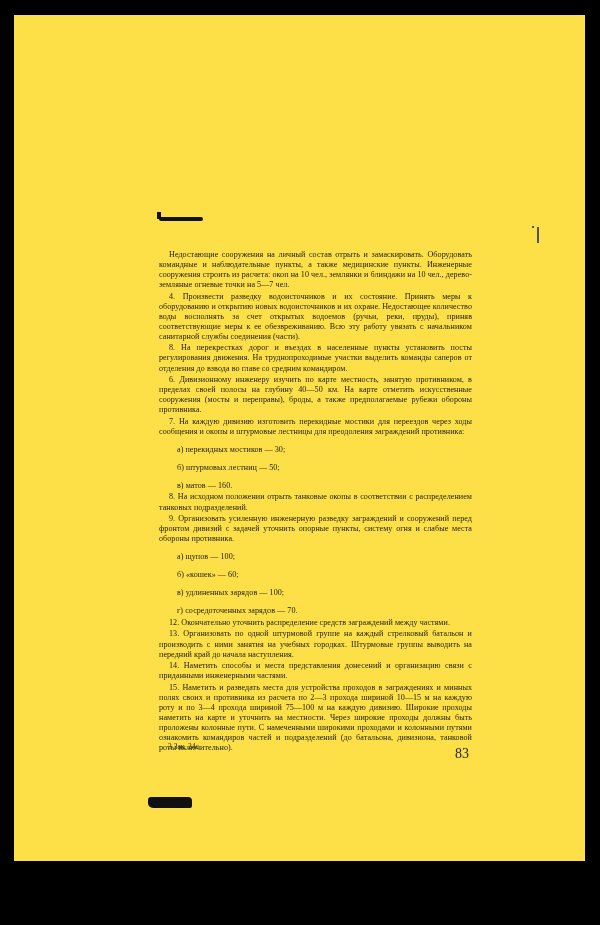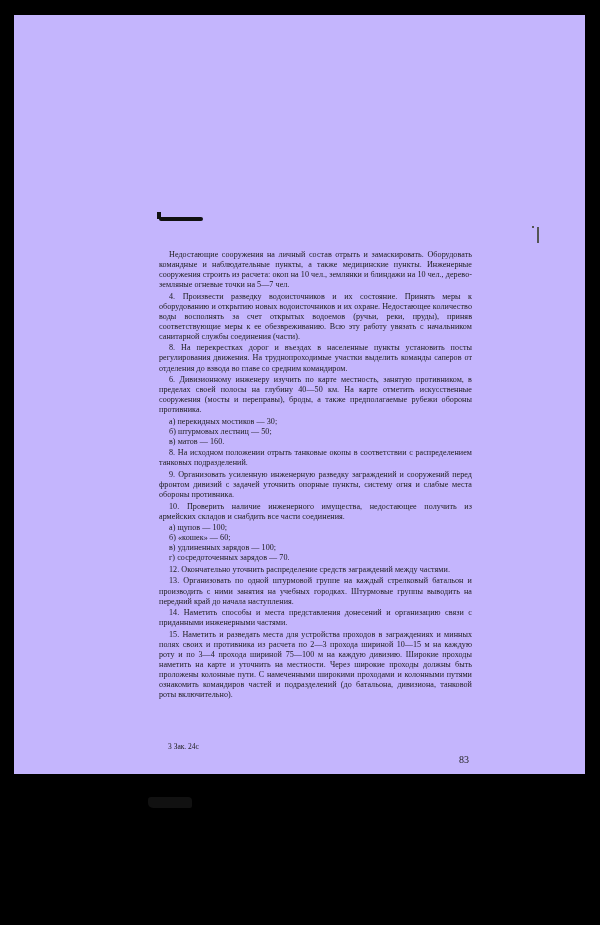--- a/index.html
+++ b/index.html
@@ -11,22 +11,22 @@
       width: 600px;
       height: 925px;
       position: relative;
       overflow: hidden;
     }
     .page {
       position: absolute;
       left: 14px;
       top: 15px;
       width: 571px;
-      height: 759px;
-      background: #c4b5fd;
+      height: 846px;
+      background: #fde047;
     }
     .mark {
       position: absolute;
       background: #111;
     }
     .mark-top {
       left: 145px;
       top: 202px;
       width: 44px;
       height: 4px;
@@ -73,21 +73,21 @@
       text-align: justify;
       letter-spacing: 0.05px;
     }
     .text-block p {
       margin: 0 0 1.5px 0;
       text-indent: 10px;
     }
     .text-block p.item {
       text-indent: 0;
       padding-left: 10px;
-      margin: 0;
+      margin: 8px;
     }
     .text-block p.item-last {
       margin-bottom: 1.5px;
     }
     .footer {
       position: absolute;
       left: 145px;
       top: 727px;
       width: 313px;
       font-family: "Liberation Serif", serif;
@@ -95,44 +95,44 @@
       color: #222;
     }
     .footer .sig {
       position: absolute;
       left: 9px;
       top: 0;
     }
     .footer .pnum {
       position: absolute;
       right: 3px;
-      top: 12px;
-      font-size: 10px;
+      top: 4px;
+      font-size: 14px;
     }
   </style>
 </head>
 <body>
 
 <div class="page">
   <div class="mark mark-top"></div>
   <div class="mark mark-top-nub"></div>
   <div class="speck speck-right"></div>
   <div class="speck speck-right2"></div>
 
   <div class="text-block">
     <p>Недостающие сооружения на личный состав отрыть и замаскировать. Оборудовать командные и наблюдательные пункты, а также медицинские пункты. Инженерные сооружения строить из расчета: окоп на 10 чел., землянки и блиндажи на 10 чел., дерево-земляные огневые точки на 5—7 чел.</p>
     <p>4. Произвести разведку водоисточников и их состояние. Принять меры к оборудованию и открытию новых водоисточников и их охране. Недостающее количество воды восполнять за счет открытых водоемов (ручьи, реки, пруды), приняв соответствующие меры к ее обезвреживанию. Всю эту работу увязать с начальником санитарной службы соединения (части).</p>
     <p>8. На перекрестках дорог и въездах в населенные пункты установить посты регулирования движения. На труднопроходимые участки выделить команды саперов от отделения до взвода во главе со средним командиром.</p>
     <p>6. Дивизионному инженеру изучить по карте местность, занятую противником, в пределах своей полосы на глубину 40—50 км. На карте отметить искусственные сооружения (мосты и переправы), броды, а также предполагаемые рубежи обороны противника.</p>
+    <p>7. На каждую дивизию изготовить перекидные мостики для переездов через ходы сообщения и окопы и штурмовые лестницы для преодоления заграждений противника:</p>
     <p class="item">а) перекидных мостиков — 30;</p>
     <p class="item">б) штурмовых лестниц — 50;</p>
     <p class="item item-last">в) матов — 160.</p>
     <p>8. На исходном положении отрыть танковые окопы в соответствии с распределением танковых подразделений.</p>
     <p>9. Организовать усиленную инженерную разведку заграждений и сооружений перед фронтом дивизий с задачей уточнить опорные пункты, систему огня и слабые места обороны противника.</p>
-    <p>10. Проверить наличие инженерного имущества, недостающее получить из армейских складов и снабдить все части соединения.</p>
     <p class="item">а) щупов — 100;</p>
     <p class="item">б) «кошек» — 60;</p>
     <p class="item">в) удлиненных зарядов — 100;</p>
     <p class="item item-last">г) сосредоточенных зарядов — 70.</p>
     <p>12. Окончательно уточнить распределение средств заграждений между частями.</p>
     <p>13. Организовать по одной штурмовой группе на каждый стрелковый батальон и производить с ними занятия на учебных городках. Штурмовые группы выводить на передний край до начала наступления.</p>
     <p>14. Наметить способы и места представления донесений и организацию связи с приданными инженерными частями.</p>
     <p>15. Наметить и разведать места для устройства проходов в заграждениях и минных полях своих и противника из расчета по 2—3 прохода шириной 10—15 м на каждую роту и по 3—4 прохода шириной 75—100 м на каждую дивизию. Широкие проходы наметить на карте и уточнить на местности. Через широкие проходы должны быть проложены колонные пути. С намеченными широкими проходами и колонными путями ознакомить командиров частей и подразделений (до батальона, дивизиона, танковой роты включительно).</p>
   </div>
 

